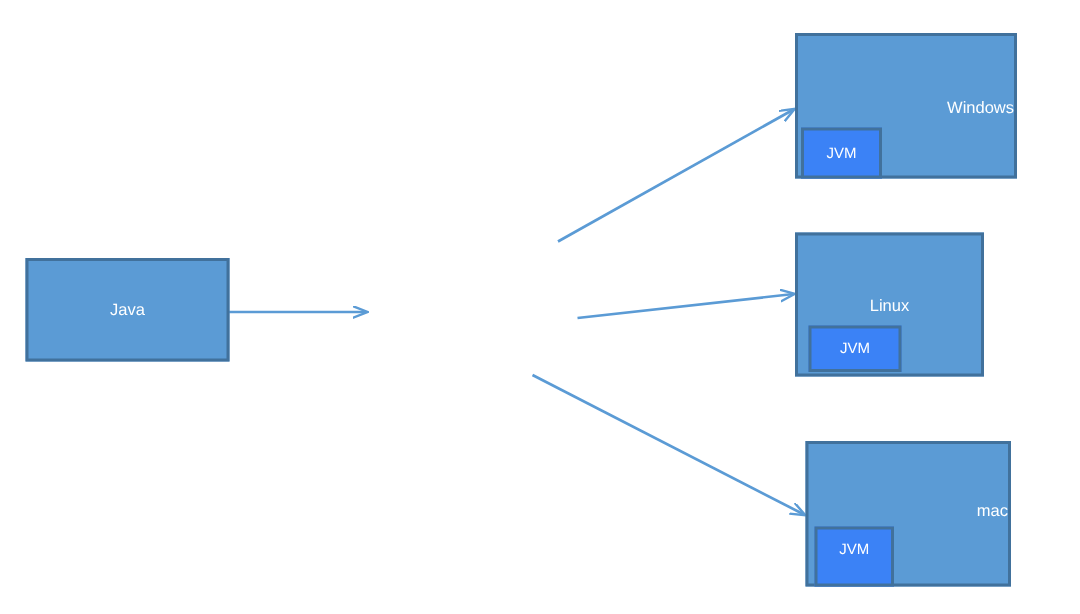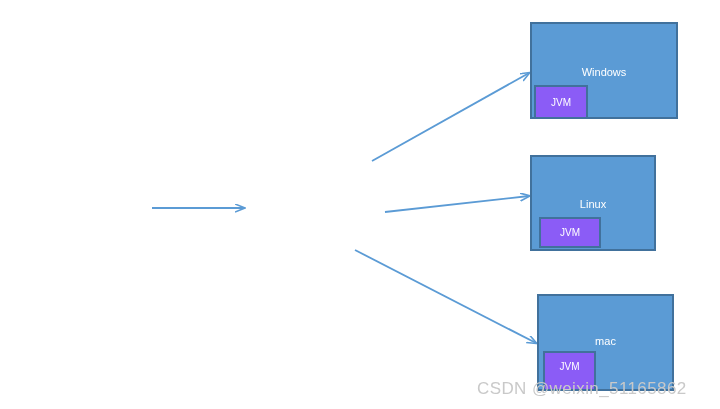--- a/index.html
+++ b/index.html
@@ -35,21 +35,21 @@
     right: 0;
     text-align: center;
     color: #ffffff;
     font-size: 11px;
     font-family: "Liberation Sans", sans-serif;
     white-space: nowrap;
   }
   .jvm-box {
     position: absolute;
     box-sizing: border-box;
-    background: #8b5cf6;
+    background: #3b82f6;
     border: 2px solid #41719C;
     color: #ffffff;
     font-size: 10px;
     display: flex;
     align-items: center;
     justify-content: center;
   }
   #arrow-layer {
     position: absolute;
     left: 0;
@@ -83,38 +83,40 @@
 
     <line x1="152" y1="208" x2="244" y2="208" stroke="#5B9BD5" stroke-width="1.8" marker-end="url(#ah)"></line>
 
     <line x1="372" y1="161" x2="529" y2="73" stroke="#5B9BD5" stroke-width="1.8" marker-end="url(#ah)"></line>
 
     <line x1="385" y1="212" x2="529" y2="196" stroke="#5B9BD5" stroke-width="1.8" marker-end="url(#ah)"></line>
 
     <line x1="355" y1="250" x2="536" y2="343" stroke="#5B9BD5" stroke-width="1.8" marker-end="url(#ah)"></line>
   </svg>
 
+  <div class="box" style="left:17px; top:172px; width:136px; height:69px;">
+    <span>Java</span>
+  </div>
 
 
   <div class="box os-box" style="left:530px; top:22px; width:148px; height:97px;">
-    <span class="os-label" style="top:42px;">Windows</span>
+    <span class="os-label" style="top:42px;text-align:right;">Windows</span>
     <div class="jvm-box" style="left:2px; top:61px; width:54px; height:34px;">
       <span>JVM</span>
     </div>
   </div>
 
   <div class="box os-box" style="left:530px; top:155px; width:126px; height:96px;">
     <span class="os-label" style="top:41px;">Linux</span>
     <div class="jvm-box" style="left:7px; top:60px; width:62px; height:31px;">
       <span>JVM</span>
     </div>
   </div>
 
   <div class="box os-box" style="left:537px; top:294px; width:137px; height:97px;">
-    <span class="os-label" style="top:39px;">mac</span>
+    <span class="os-label" style="top:39px;text-align:right;">mac</span>
     <div class="jvm-box" style="left:4px; top:55px; width:53px; height:40px;">
       <span style="position:relative; top:-5px;">JVM</span>
     </div>
   </div>
 
-  <div class="watermark">CSDN @weixin_51165862</div>
 
 </div>
 
 </body></html>

